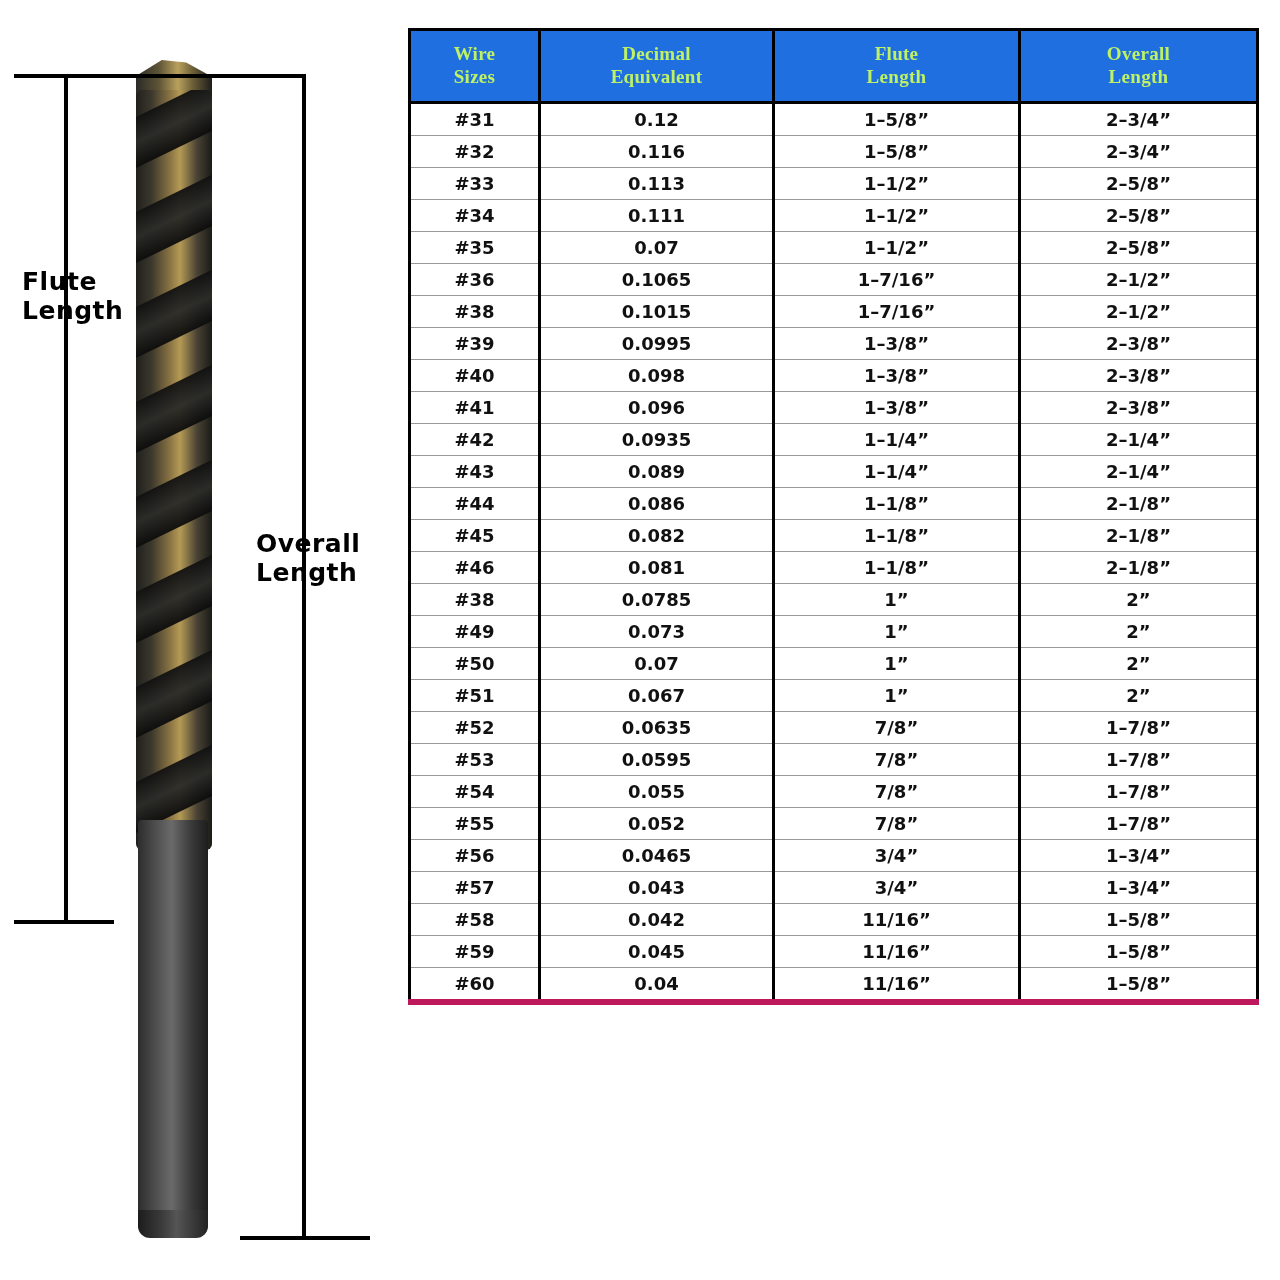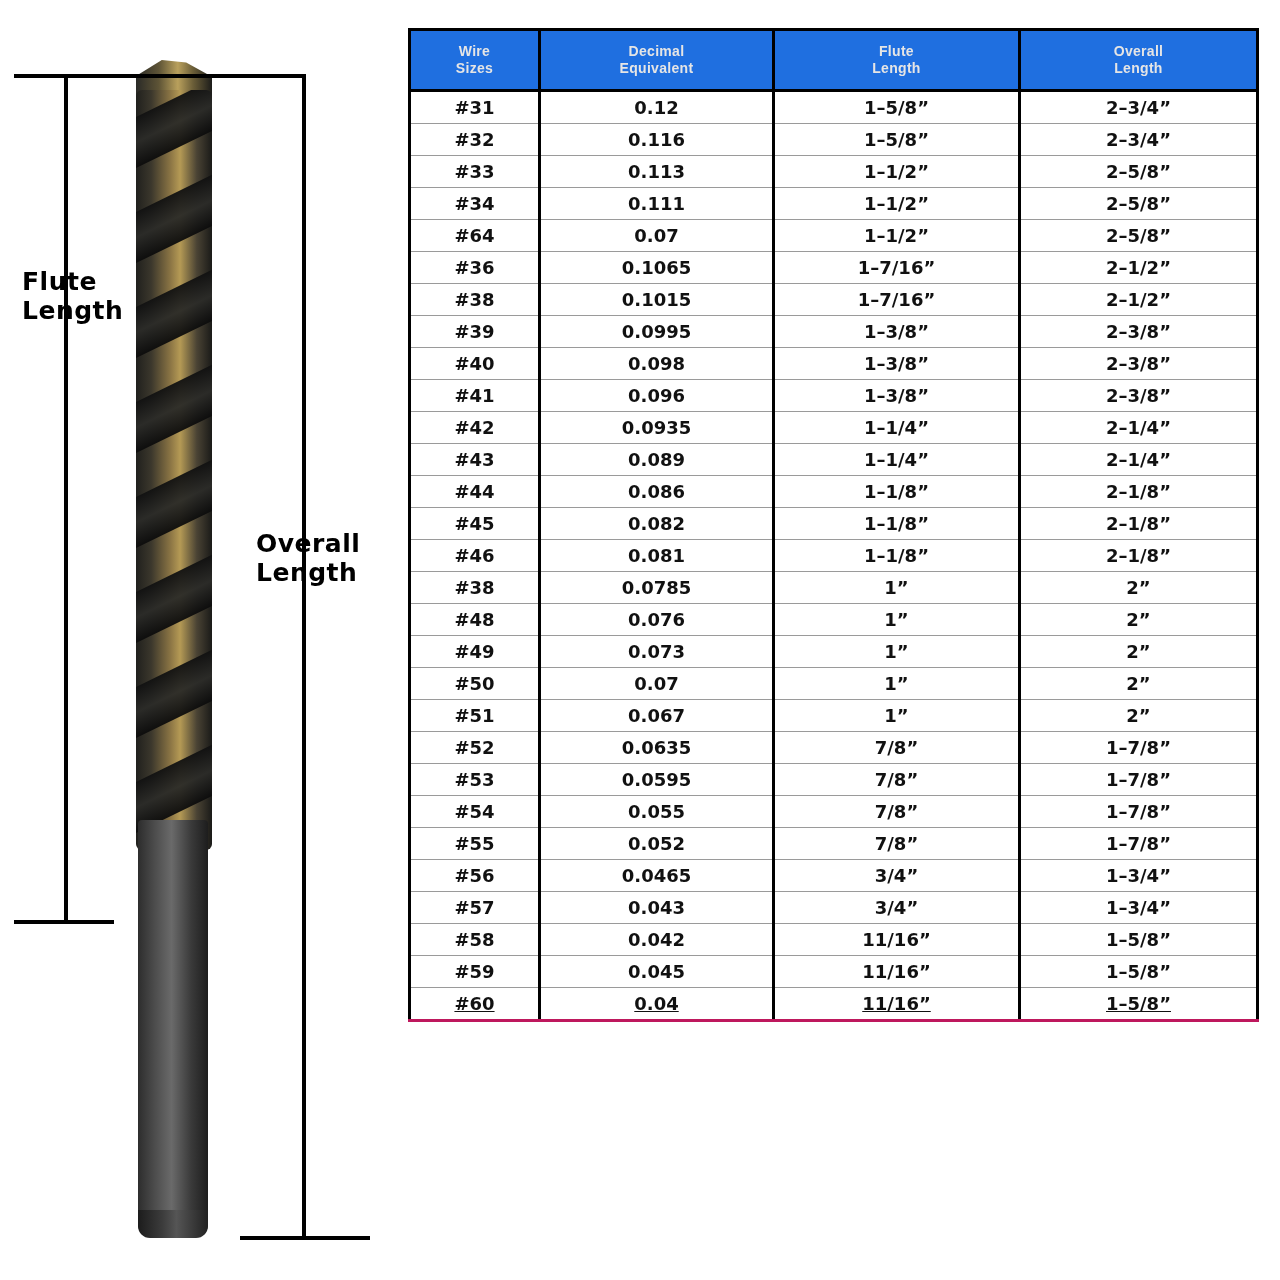--- a/index.html
+++ b/index.html
@@ -110,46 +110,45 @@
     top: 28px;
     width: 848px;
   }
   table {
     border-collapse: collapse;
     width: 848px;
     table-layout: fixed;
   }
   thead th {
     background: #1f6fe0;
-    color: #e5e5e5;
-    font-family: Liberation Sans, sans-serif;
+    color: #bef264;
+    font-family: Liberation Serif, serif;
     font-weight: 700;
-    font-size: 14px;
+    font-size: 19px;
     line-height: 1.2;
     padding: 12px 4px;
     border: 3px solid #000;
     text-align: center;
     letter-spacing: 0.3px;
   }
   tbody td {
     font-family: "DejaVu Sans", sans-serif;
     font-weight: 700;
     font-size: 18px;
     color: #111;
     text-align: center;
     padding: 5px 4px;
     border-left: 3px solid #000;
     border-right: 3px solid #000;
     border-top: 1px solid #9a9a9a;
     border-bottom: 1px solid #9a9a9a;
     background: #fff;
   }
   tbody tr:last-child td {
-    border-bottom: 3px solid #be185d;
-    text-decoration: underline;
+    border-bottom: 6px solid #be185d;
   }
   tbody tr:first-child td {
     border-top: 3px solid #000;
   }
   col.c1 { width: 130px; }
   col.c2 { width: 234px; }
   col.c3 { width: 246px; }
   col.c4 { width: 238px; }
 </style>
 </head>
@@ -238,21 +237,21 @@
             <td>1–1/2”</td>
             <td>2–5/8”</td>
           </tr>
           <tr>
             <td>#34</td>
             <td>0.111</td>
             <td>1–1/2”</td>
             <td>2–5/8”</td>
           </tr>
           <tr>
-            <td>#64</td>
+            <td>#35</td>
             <td>0.07</td>
             <td>1–1/2”</td>
             <td>2–5/8”</td>
           </tr>
           <tr>
             <td>#36</td>
             <td>0.1065</td>
             <td>1–7/16”</td>
             <td>2–1/2”</td>
           </tr>
@@ -310,26 +309,20 @@
             <td>1–1/8”</td>
             <td>2–1/8”</td>
           </tr>
           <tr>
             <td>#38</td>
             <td>0.0785</td>
             <td>1”</td>
             <td>2”</td>
           </tr>
           <tr>
-            <td>#48</td>
-            <td>0.076</td>
-            <td>1”</td>
-            <td>2”</td>
-          </tr>
-          <tr>
             <td>#49</td>
             <td>0.073</td>
             <td>1”</td>
             <td>2”</td>
           </tr>
           <tr>
             <td>#50</td>
             <td>0.07</td>
             <td>1”</td>
             <td>2”</td>

